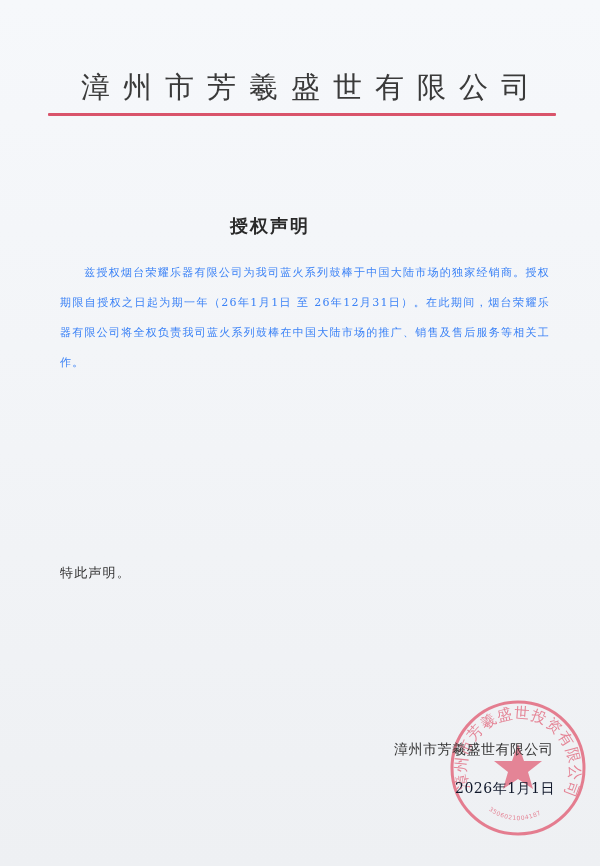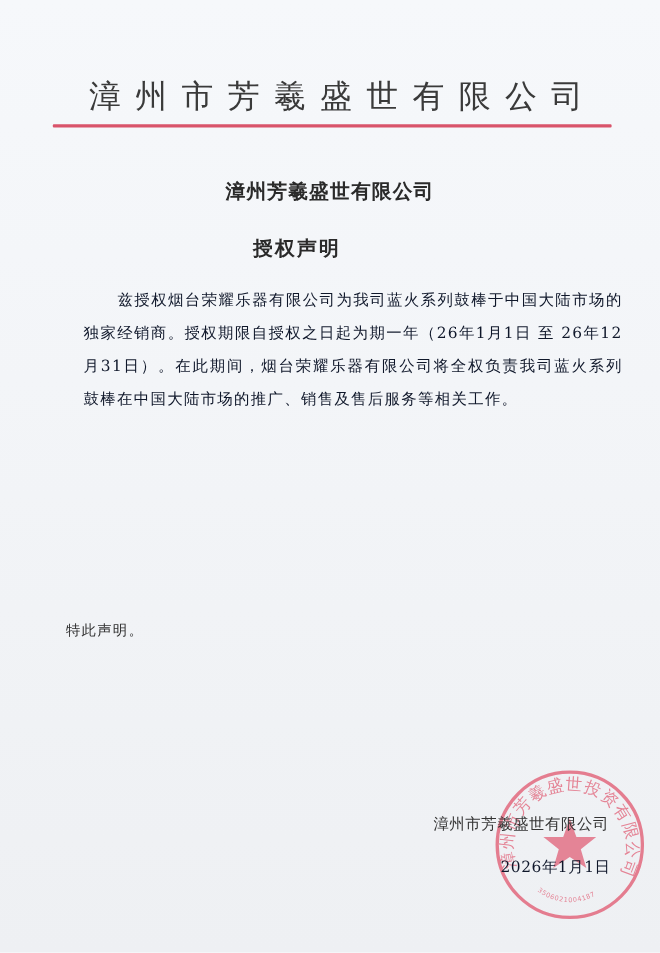--- a/index.html
+++ b/index.html
@@ -24,23 +24,22 @@
   .company-title {
     position:absolute; top:162px; left:0; width:600px; text-align:center;
     font-size:18px; font-weight:bold; color:#2a2a2a; letter-spacing:1px;
   }
   .doc-title {
     position:absolute; top:214px; left:0; width:540px; text-align:center;
     font-size:18px; font-weight:bold; color:#2a2a2a; letter-spacing:2px;
   }
   .body-text {
     position:absolute; left:60px; width:490px;
-    font-size:14px; line-height:30px; color:#0f172a; letter-spacing:1.2px;
+    font-size:11px; line-height:30px; color:#3b82f6; letter-spacing:1.2px;
     text-align:justify;
-    margin-left:16px;
   }
   .para1 { top:258px; }
   .para2 { top:424px; }
   .indent { text-indent:2.2em; }
   .closing {
     position:absolute; top:564px; left:60px; font-size:13px; color:#2f2f2f; letter-spacing:1.2px;
   }
   .seal {
     position:absolute; left:448px; top:698px; width:140px; height:140px;
   }
@@ -52,21 +51,20 @@
   }
 </style>
 </head>
 <body>
 
 <div class="page">
 
   <div class="letterhead">漳州市芳羲盛世有限公司</div>
   <div class="rule"></div>
 
-  <div class="company-title">漳州芳羲盛世有限公司</div>
   <div class="doc-title">授权声明</div>
 
   <div class="body-text para1 indent">兹授权烟台荣耀乐器有限公司为我司蓝火系列鼓棒于中国大陆市场的独家经销商。授权期限自授权之日起为期一年（26年1月1日 至 26年12月31日）。在此期间，烟台荣耀乐器有限公司将全权负责我司蓝火系列鼓棒在中国大陆市场的推广、销售及售后服务等相关工作。</div>
 
   <div class="closing">特此声明。</div>
 
   <svg class="seal" viewBox="0 0 140 140">
     <defs>
       <path id="sealArc" d="M 22 92 A 52 52 0 1 1 118 92" fill="none"></path>
       <path id="sealArcBottom" d="M 36 108 A 48 48 0 0 0 104 108" fill="none"></path>

